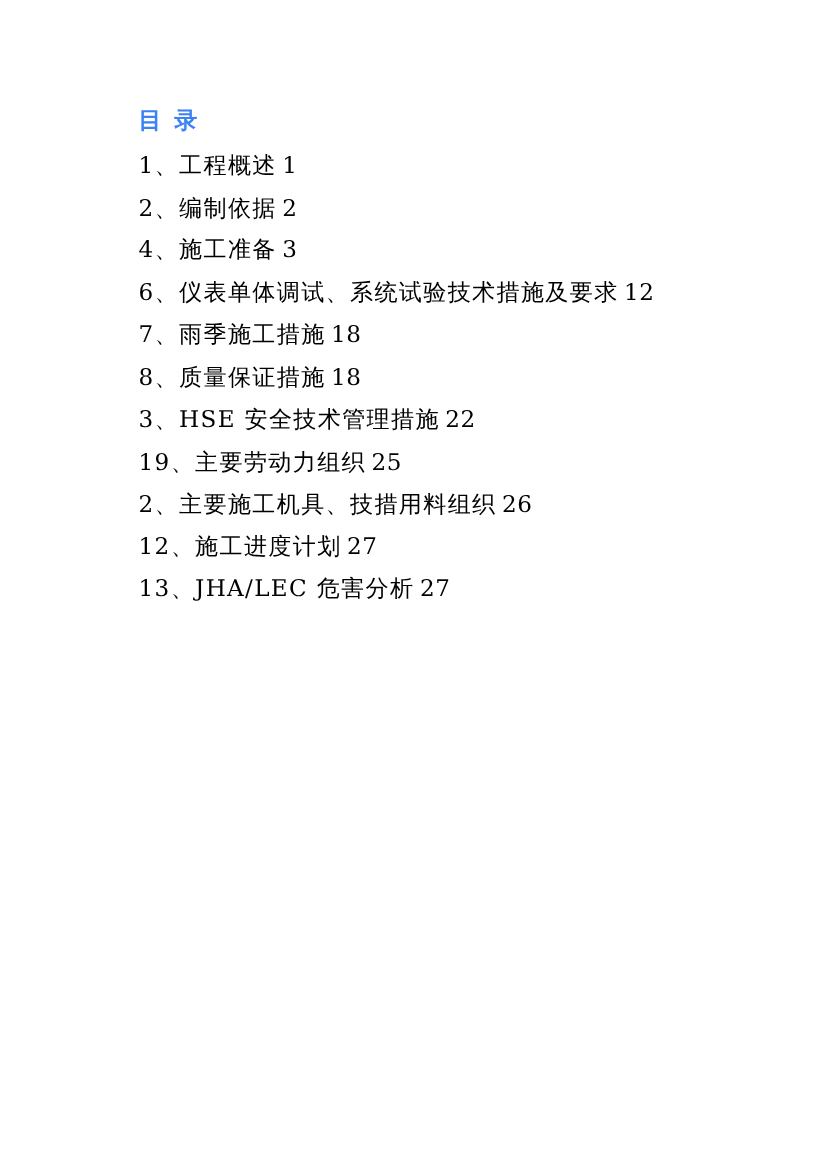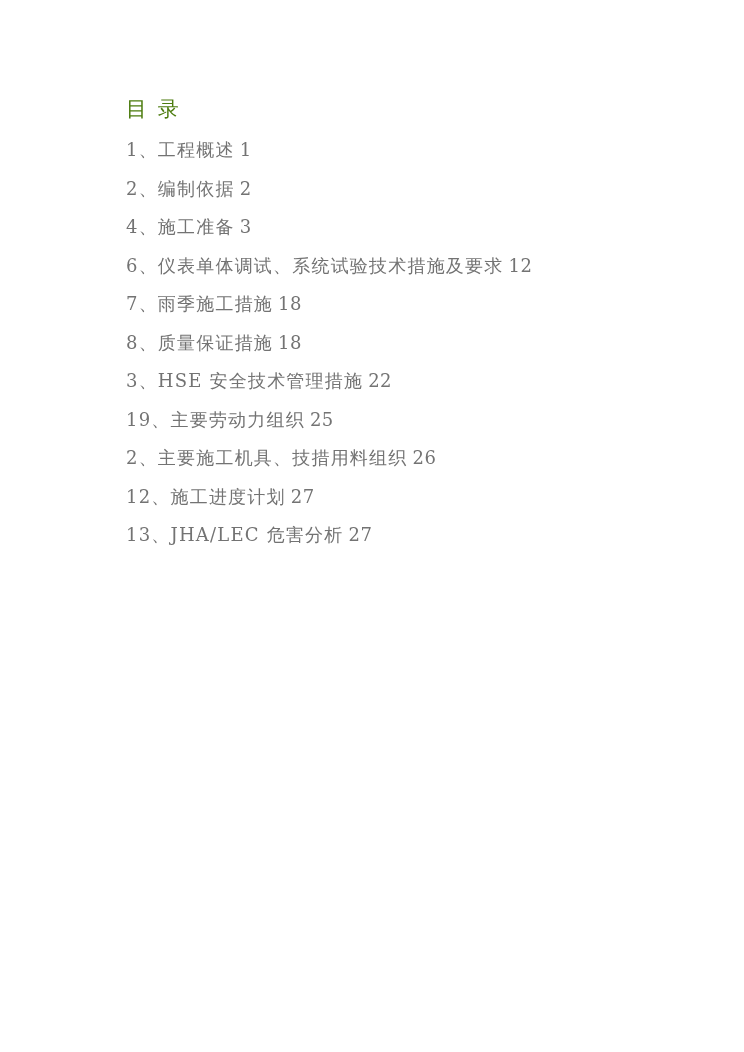--- a/index.html
+++ b/index.html
@@ -15,34 +15,34 @@
     overflow: hidden;
     font-family: "DejaVu Serif", "Liberation Serif", serif;
   }
   .content {
     padding: 96px 60px 0 126px;
   }
   .toc-title {
     margin: 0;
     font-size: 21px;
     line-height: 26px;
-    font-weight: normal;
-    color: #4d7c0f;
+    font-weight: bold;
+    color: #3b82f6;
     letter-spacing: 2px;
   }
   .toc-list {
     list-style: none;
     margin: 18px 0 0 0;
     padding: 0;
   }
   .toc-entry {
-    font-size: 18px;
+    font-size: 21px;
     line-height: 20px;
     margin-bottom: 18.5px;
-    color: #737373;
+    color: #000000;
     letter-spacing: 1.2px;
     white-space: nowrap;
   }
   .toc-entry-page {
     margin-left: 5px;
     letter-spacing: 0.5px;
   }
 </style>
 </head>
 <body>

